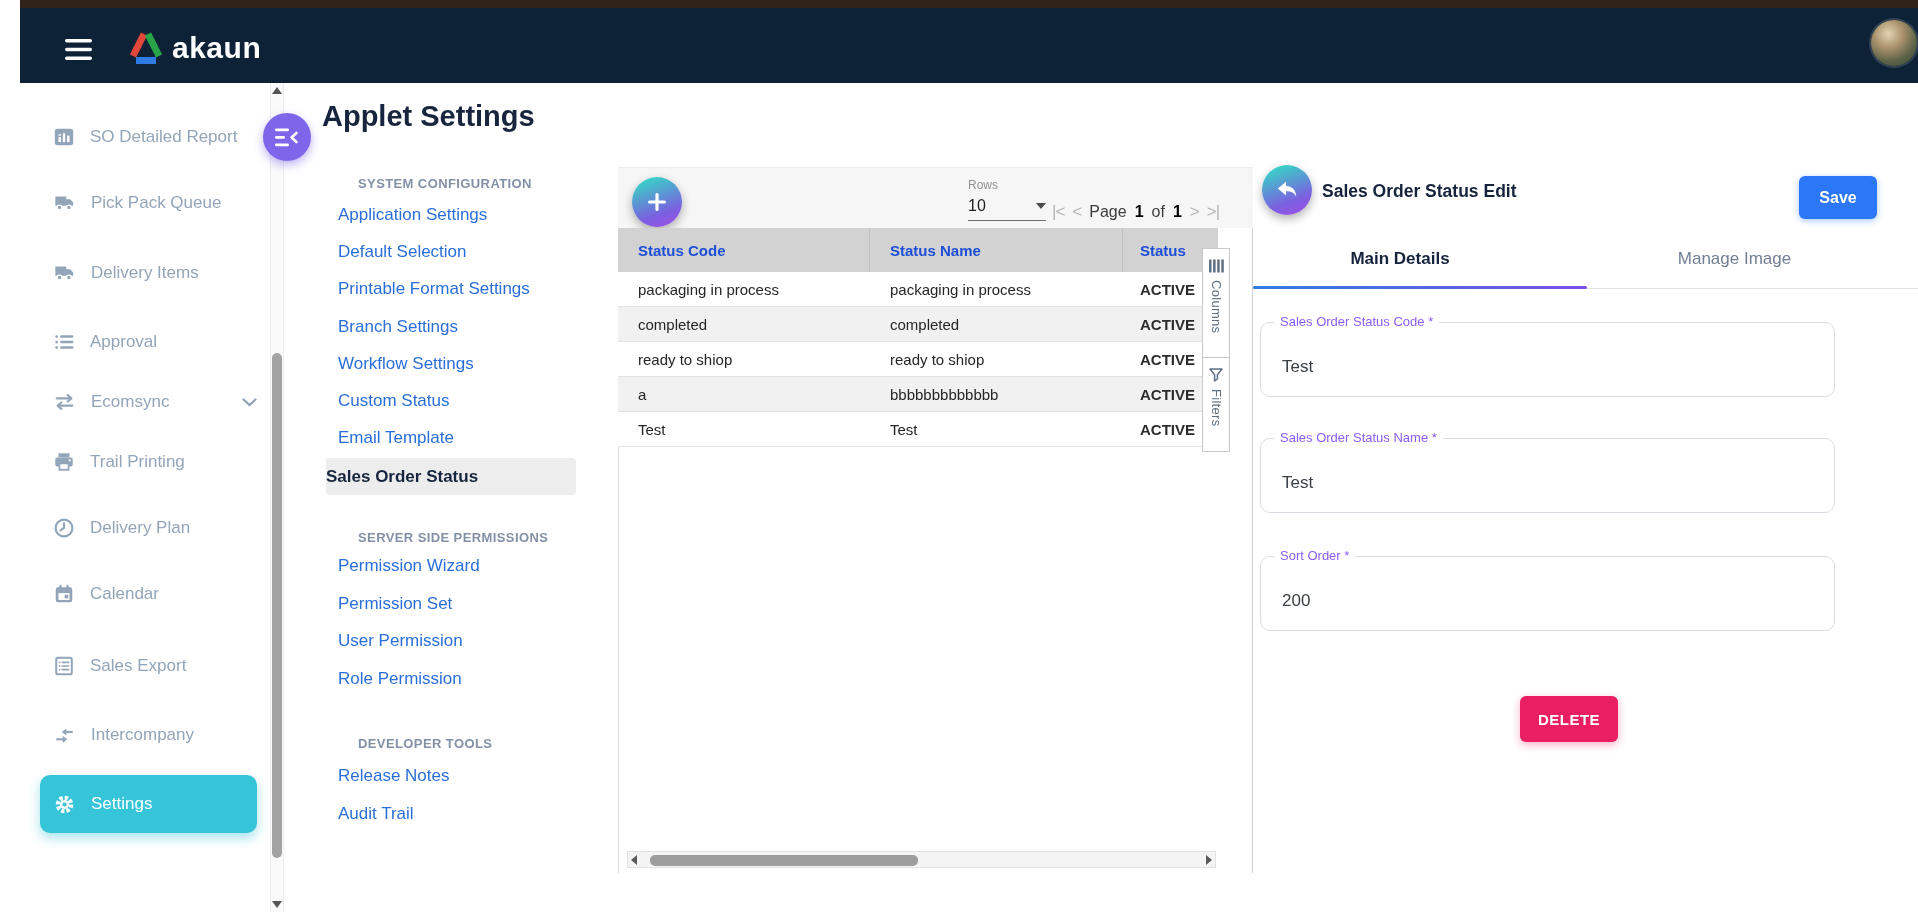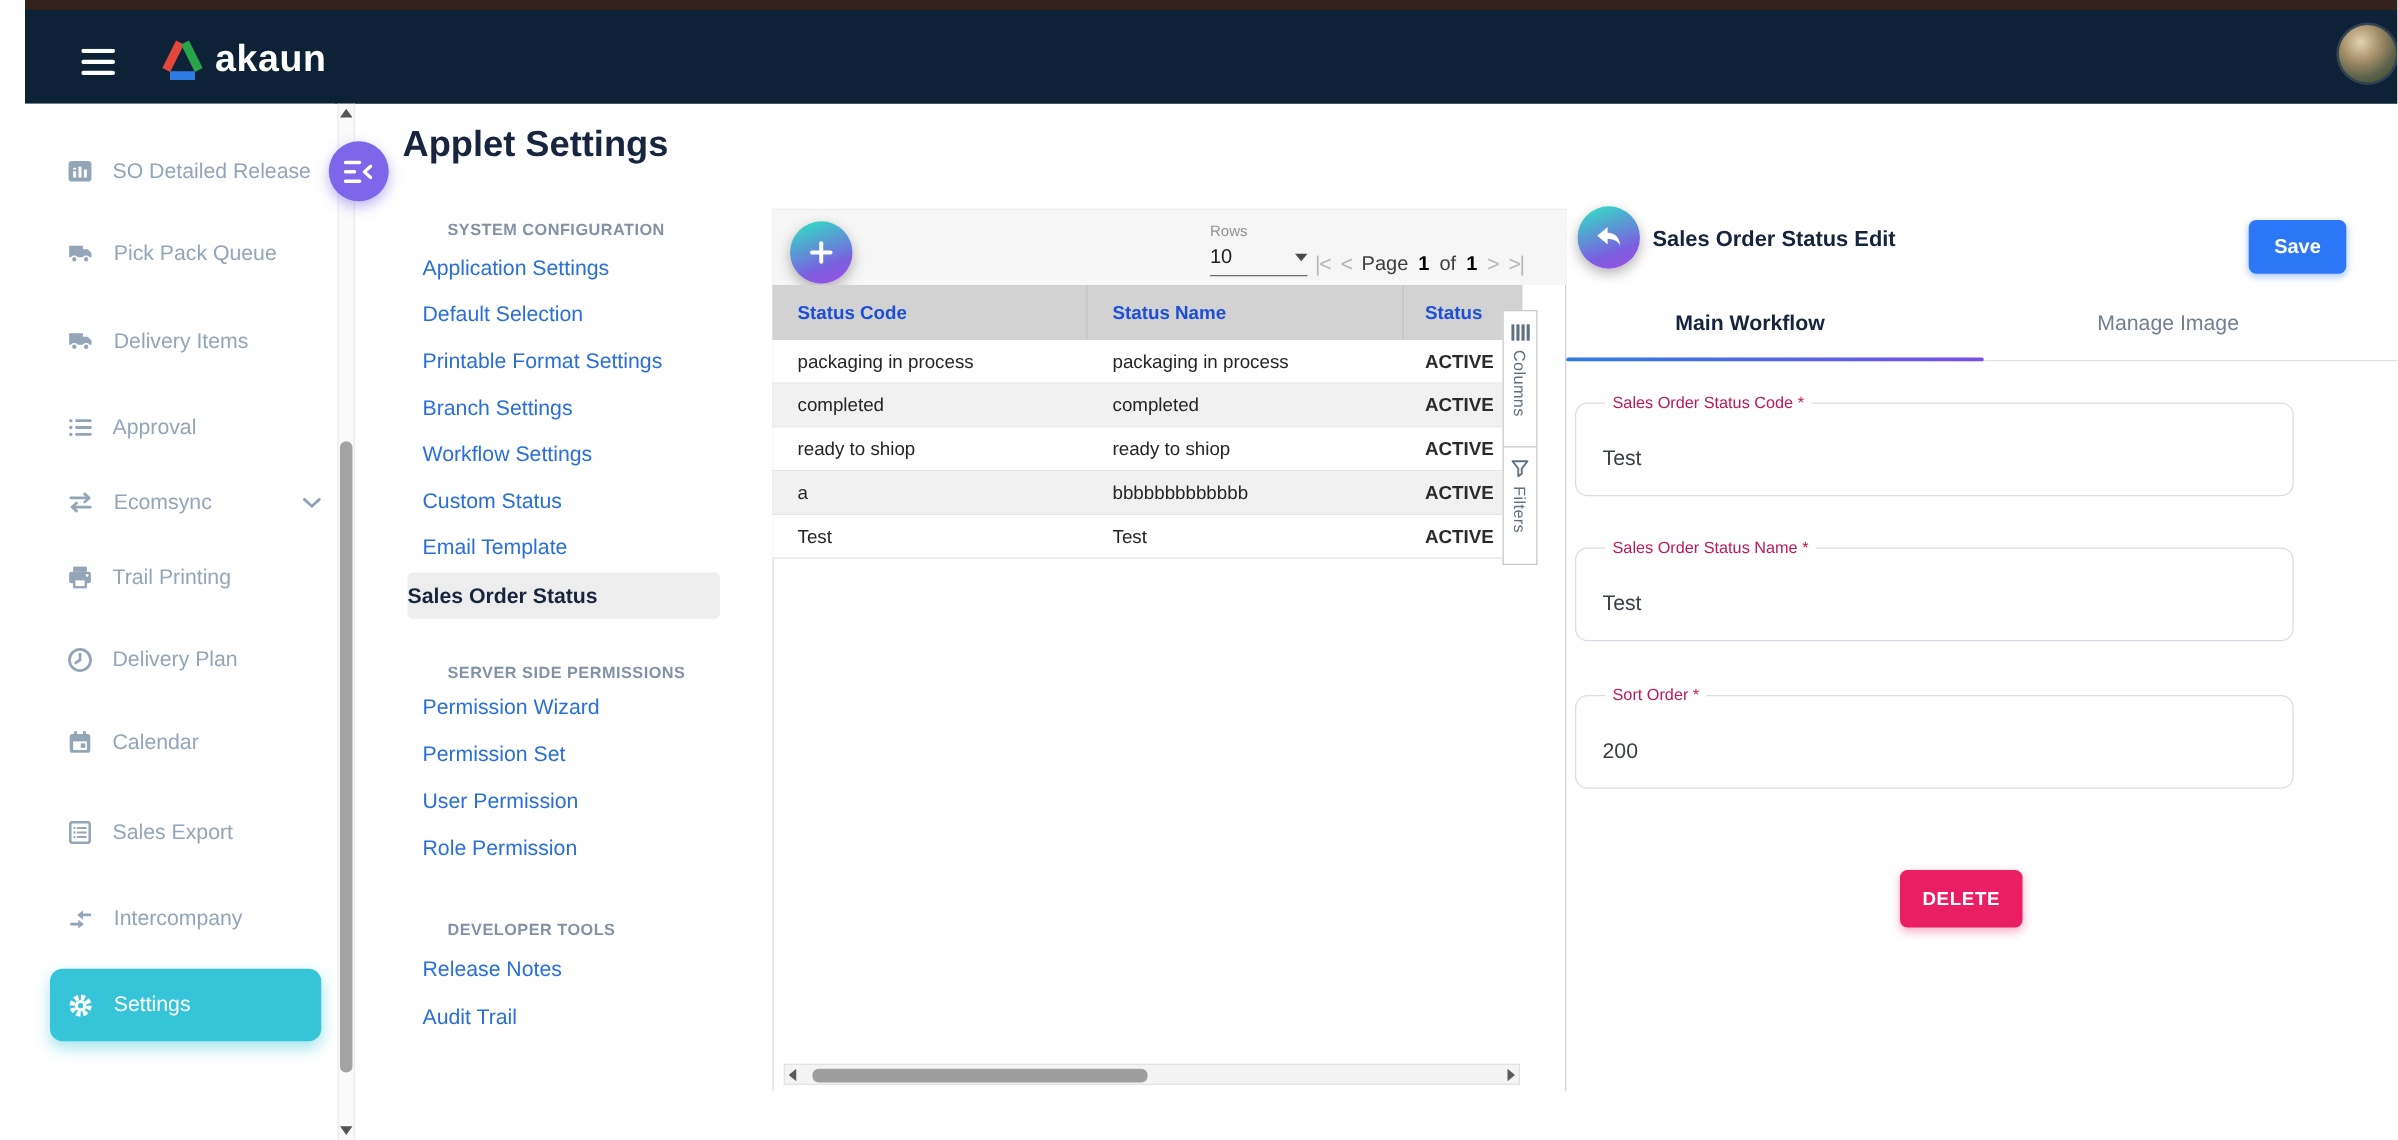--- a/index.html
+++ b/index.html
@@ -99,21 +99,21 @@
               color:#fff; font-size:16px; font-weight:600; cursor:pointer; font-family:inherit;
               box-shadow:0 2px 6px rgba(43,119,247,.4); }
   .tab-row-border { left:1233px; top:288px; width:670px; height:1px; background:#e3e3e3; }
   .tab { position:absolute; top:249px; width:334px; text-align:center; font-size:17px; cursor:pointer; }
   .tab.active { color:#15233d; font-weight:600; }
   .tab.inactive { color:#717f92; }
   .tab-underline { left:1233px; top:286px; width:334px; height:3px;
                    background:linear-gradient(90deg,#2f7de1,#7a4fe8); border-radius:2px; }
 
   .field { position:absolute; left:1260px; width:575px; height:75px; border:1px solid #d9dde3; border-radius:10px; background:#fff; }
-  .field-label { position:absolute; top:-9px; left:23px; background:#fff; padding:0 6px; font-size:13px; color:#be185d; }
+  .field-label { position:absolute; top:-9px; left:13px; background:#fff; padding:0 6px; font-size:13px; color:#8b5cf6; }
   .field-input { position:absolute; left:0; top:0; width:100%; height:100%; border:none; outline:none; background:transparent;
                  padding:14px 0 0 21px; font-size:17px; color:#3a4046; font-family:inherit; }
 
   .delete-btn { left:1500px; top:696px; width:98px; height:46px; background:#e91e63; border:none; border-radius:6px;
                 color:#fff; font-size:15px; font-weight:700; letter-spacing:.5px; cursor:pointer; font-family:inherit;
                 box-shadow:0 3px 8px rgba(233,30,99,.35); }
 </style>
 </head>
 <body>
 
@@ -143,21 +143,21 @@
 
   <div class="abs sidebar">
     <div class="side-item" style="top:30px">
       <svg width="22" height="22" viewBox="0 0 24 24">
           <rect x="2" y="3" width="20" height="18" rx="3" fill="#93a5b8"></rect>
           <rect x="6" y="12" width="2.6" height="5.5" fill="#fff"></rect>
           <rect x="6" y="9" width="2.6" height="1.6" fill="#fff"></rect>
           <rect x="10.7" y="8" width="2.6" height="9.5" fill="#fff"></rect>
           <rect x="15.4" y="10.5" width="2.6" height="7" fill="#fff"></rect>
         </svg>
-      <span>SO Detailed Release</span>
+      <span>SO Detailed Report</span>
     </div>
     <div class="side-item" style="top:96px">
       <svg width="23" height="22" viewBox="0 0 24 24">
           <path fill="#93a5b8" d="M2 5h12v10H2z M14 8h4.2L21.5 11.4V15H14z"></path>
           <circle cx="6.5" cy="16.8" r="2.6" fill="#93a5b8" stroke="#fff" stroke-width="1.4"></circle>
           <circle cx="16.8" cy="16.8" r="2.6" fill="#93a5b8" stroke="#fff" stroke-width="1.4"></circle>
         </svg>
       <span>Pick Pack Queue</span>
     </div>
     <div class="side-item" style="top:166px">
@@ -382,21 +382,21 @@
   </div>
 
   <div class="abs back-btn">
     <svg width="26" height="24" viewBox="0 0 28 26">
         <path d="M13 4 L4 11.5 L13 19 v-4.6 c5.8 0 9.3 1.9 11 6.1 C23.6 12.9 19.5 9 13 8.8 Z" fill="#fff"></path>
       </svg>
   </div>
   <div class="abs panel-title">Sales Order Status Edit</div>
   <button class="abs save-btn">Save</button>
 
-  <div class="tab active" style="left:1233px">Main Workflow</div>
+  <div class="tab active" style="left:1233px">Main Details</div>
   <div class="tab inactive" style="left:1567px;width:335px">Manage Image</div>
   <div class="abs tab-row-border"></div>
   <div class="abs tab-underline"></div>
 
   <div class="field" style="top:322px">
     <span class="field-label">Sales Order Status Code *</span>
     <input class="field-input" value="Test" style="">
   </div>
   <div class="field" style="top:438px">
     <span class="field-label">Sales Order Status Name *</span>

